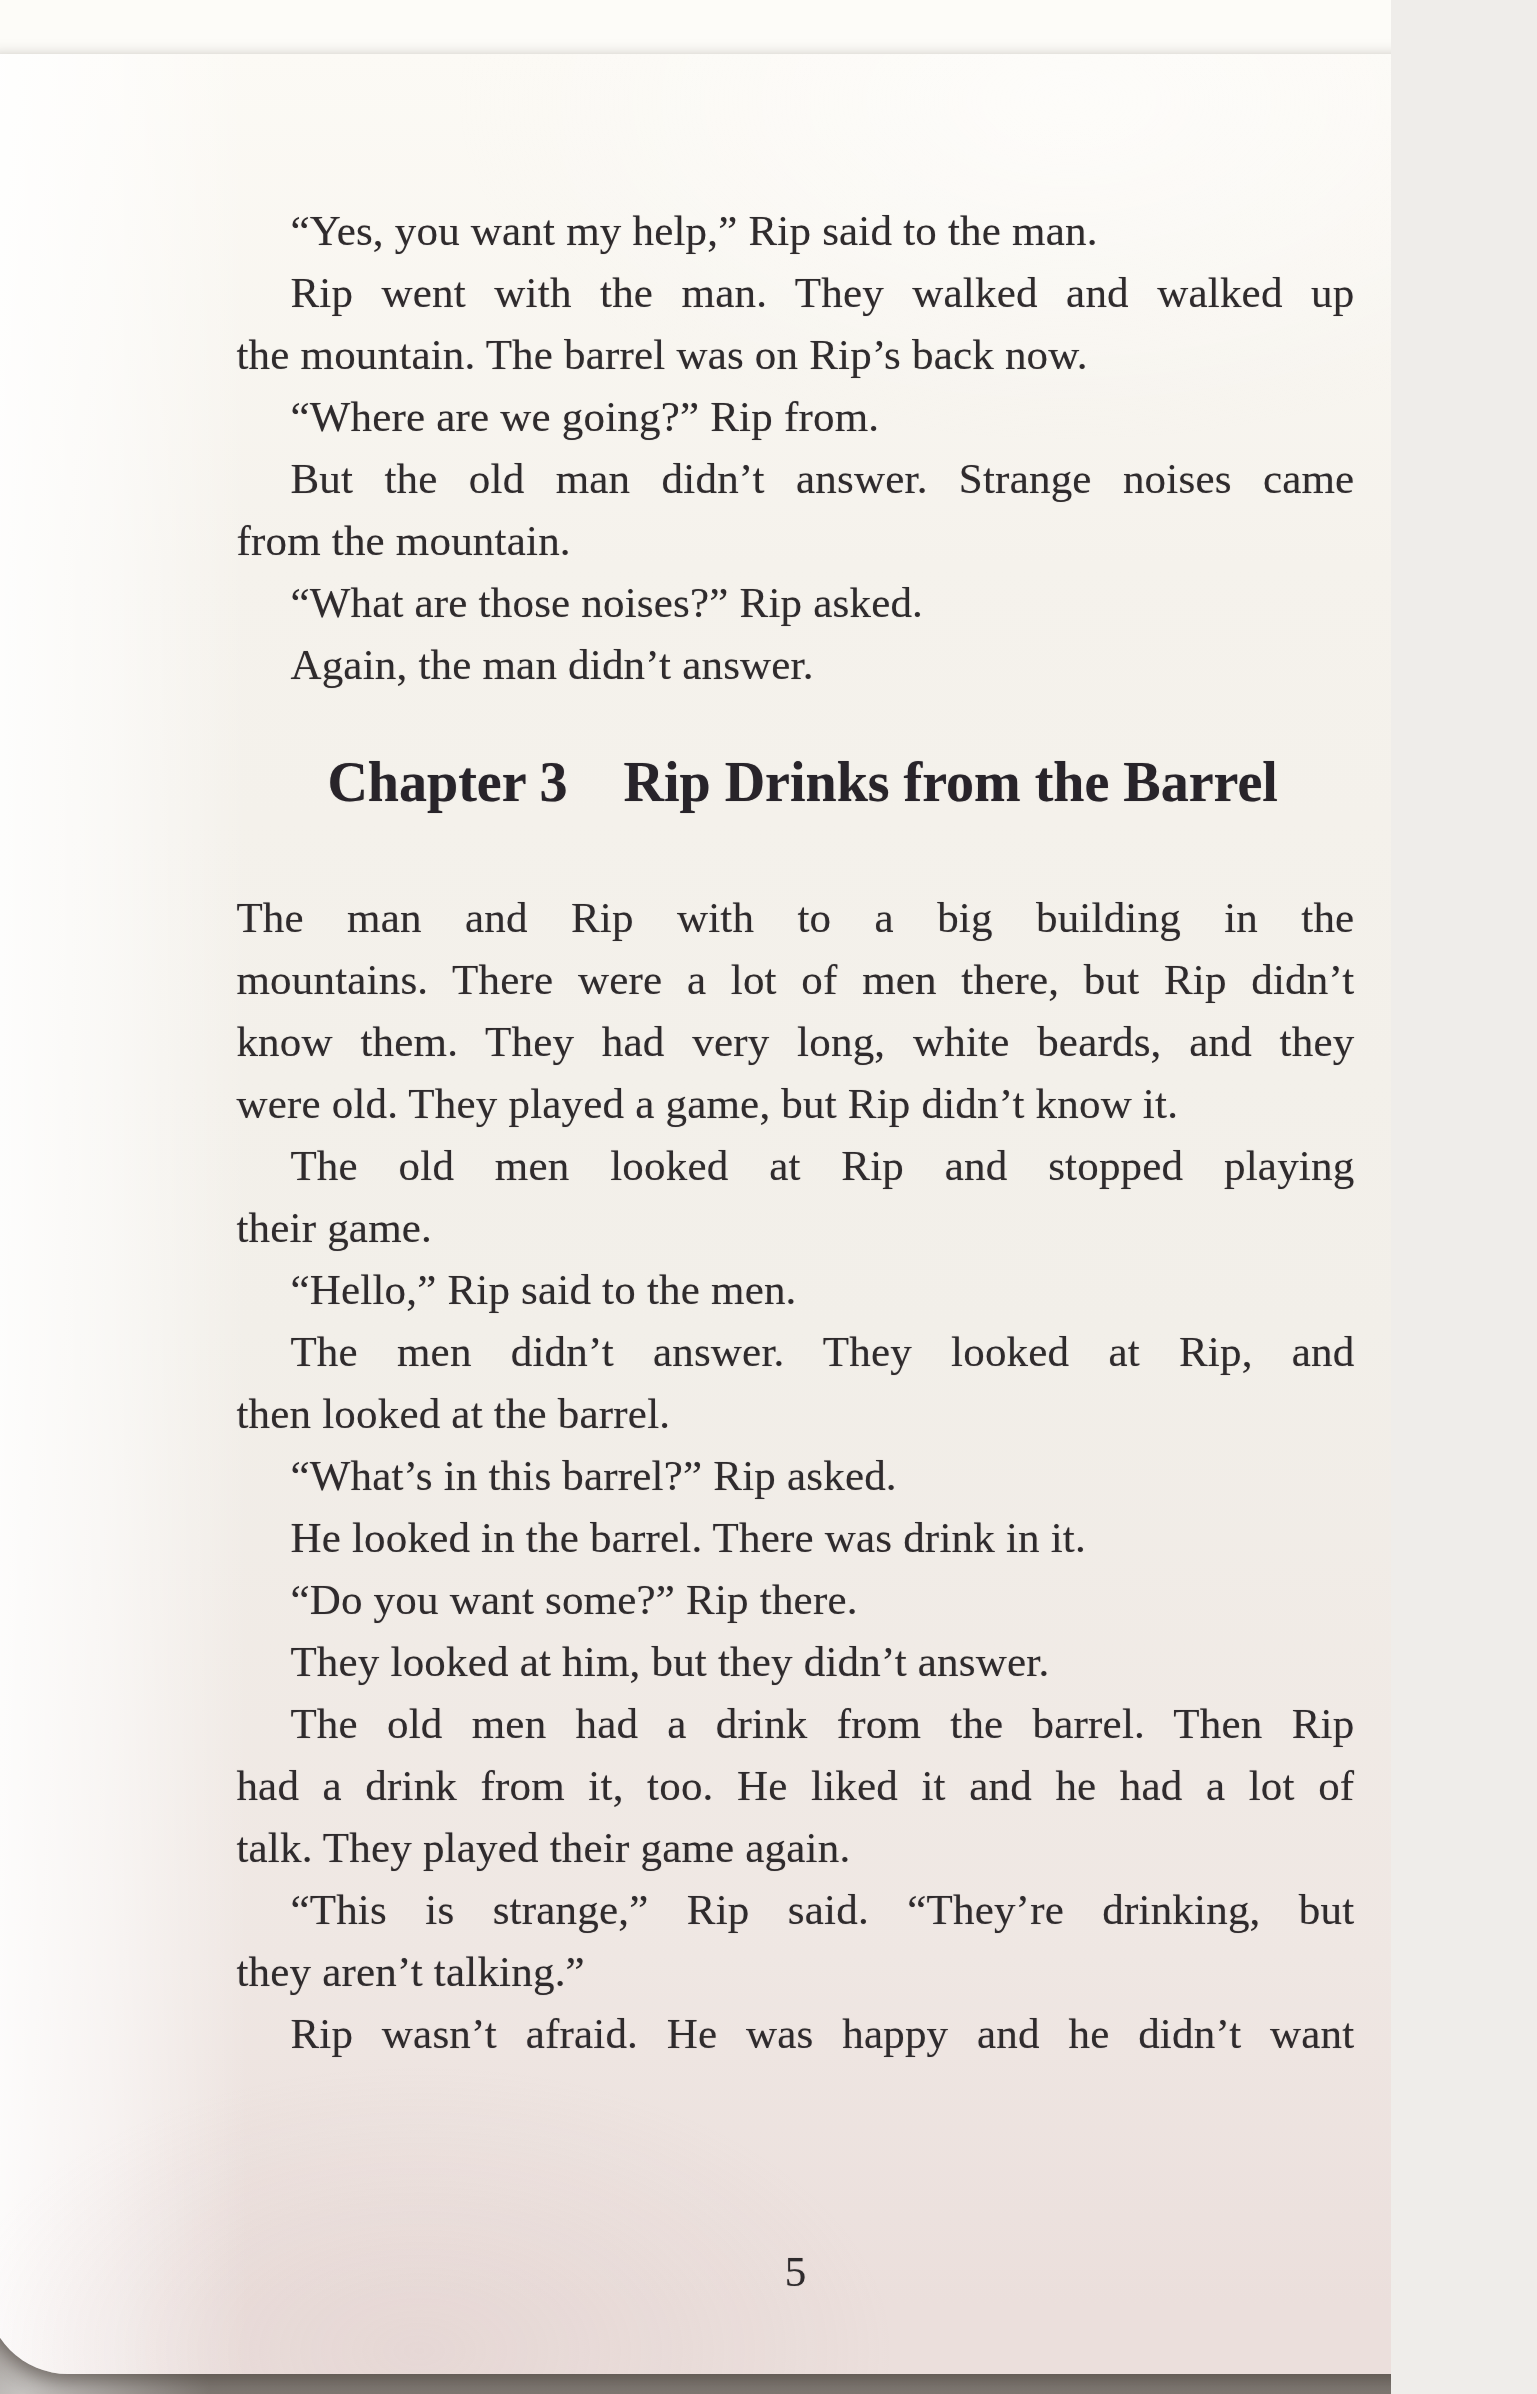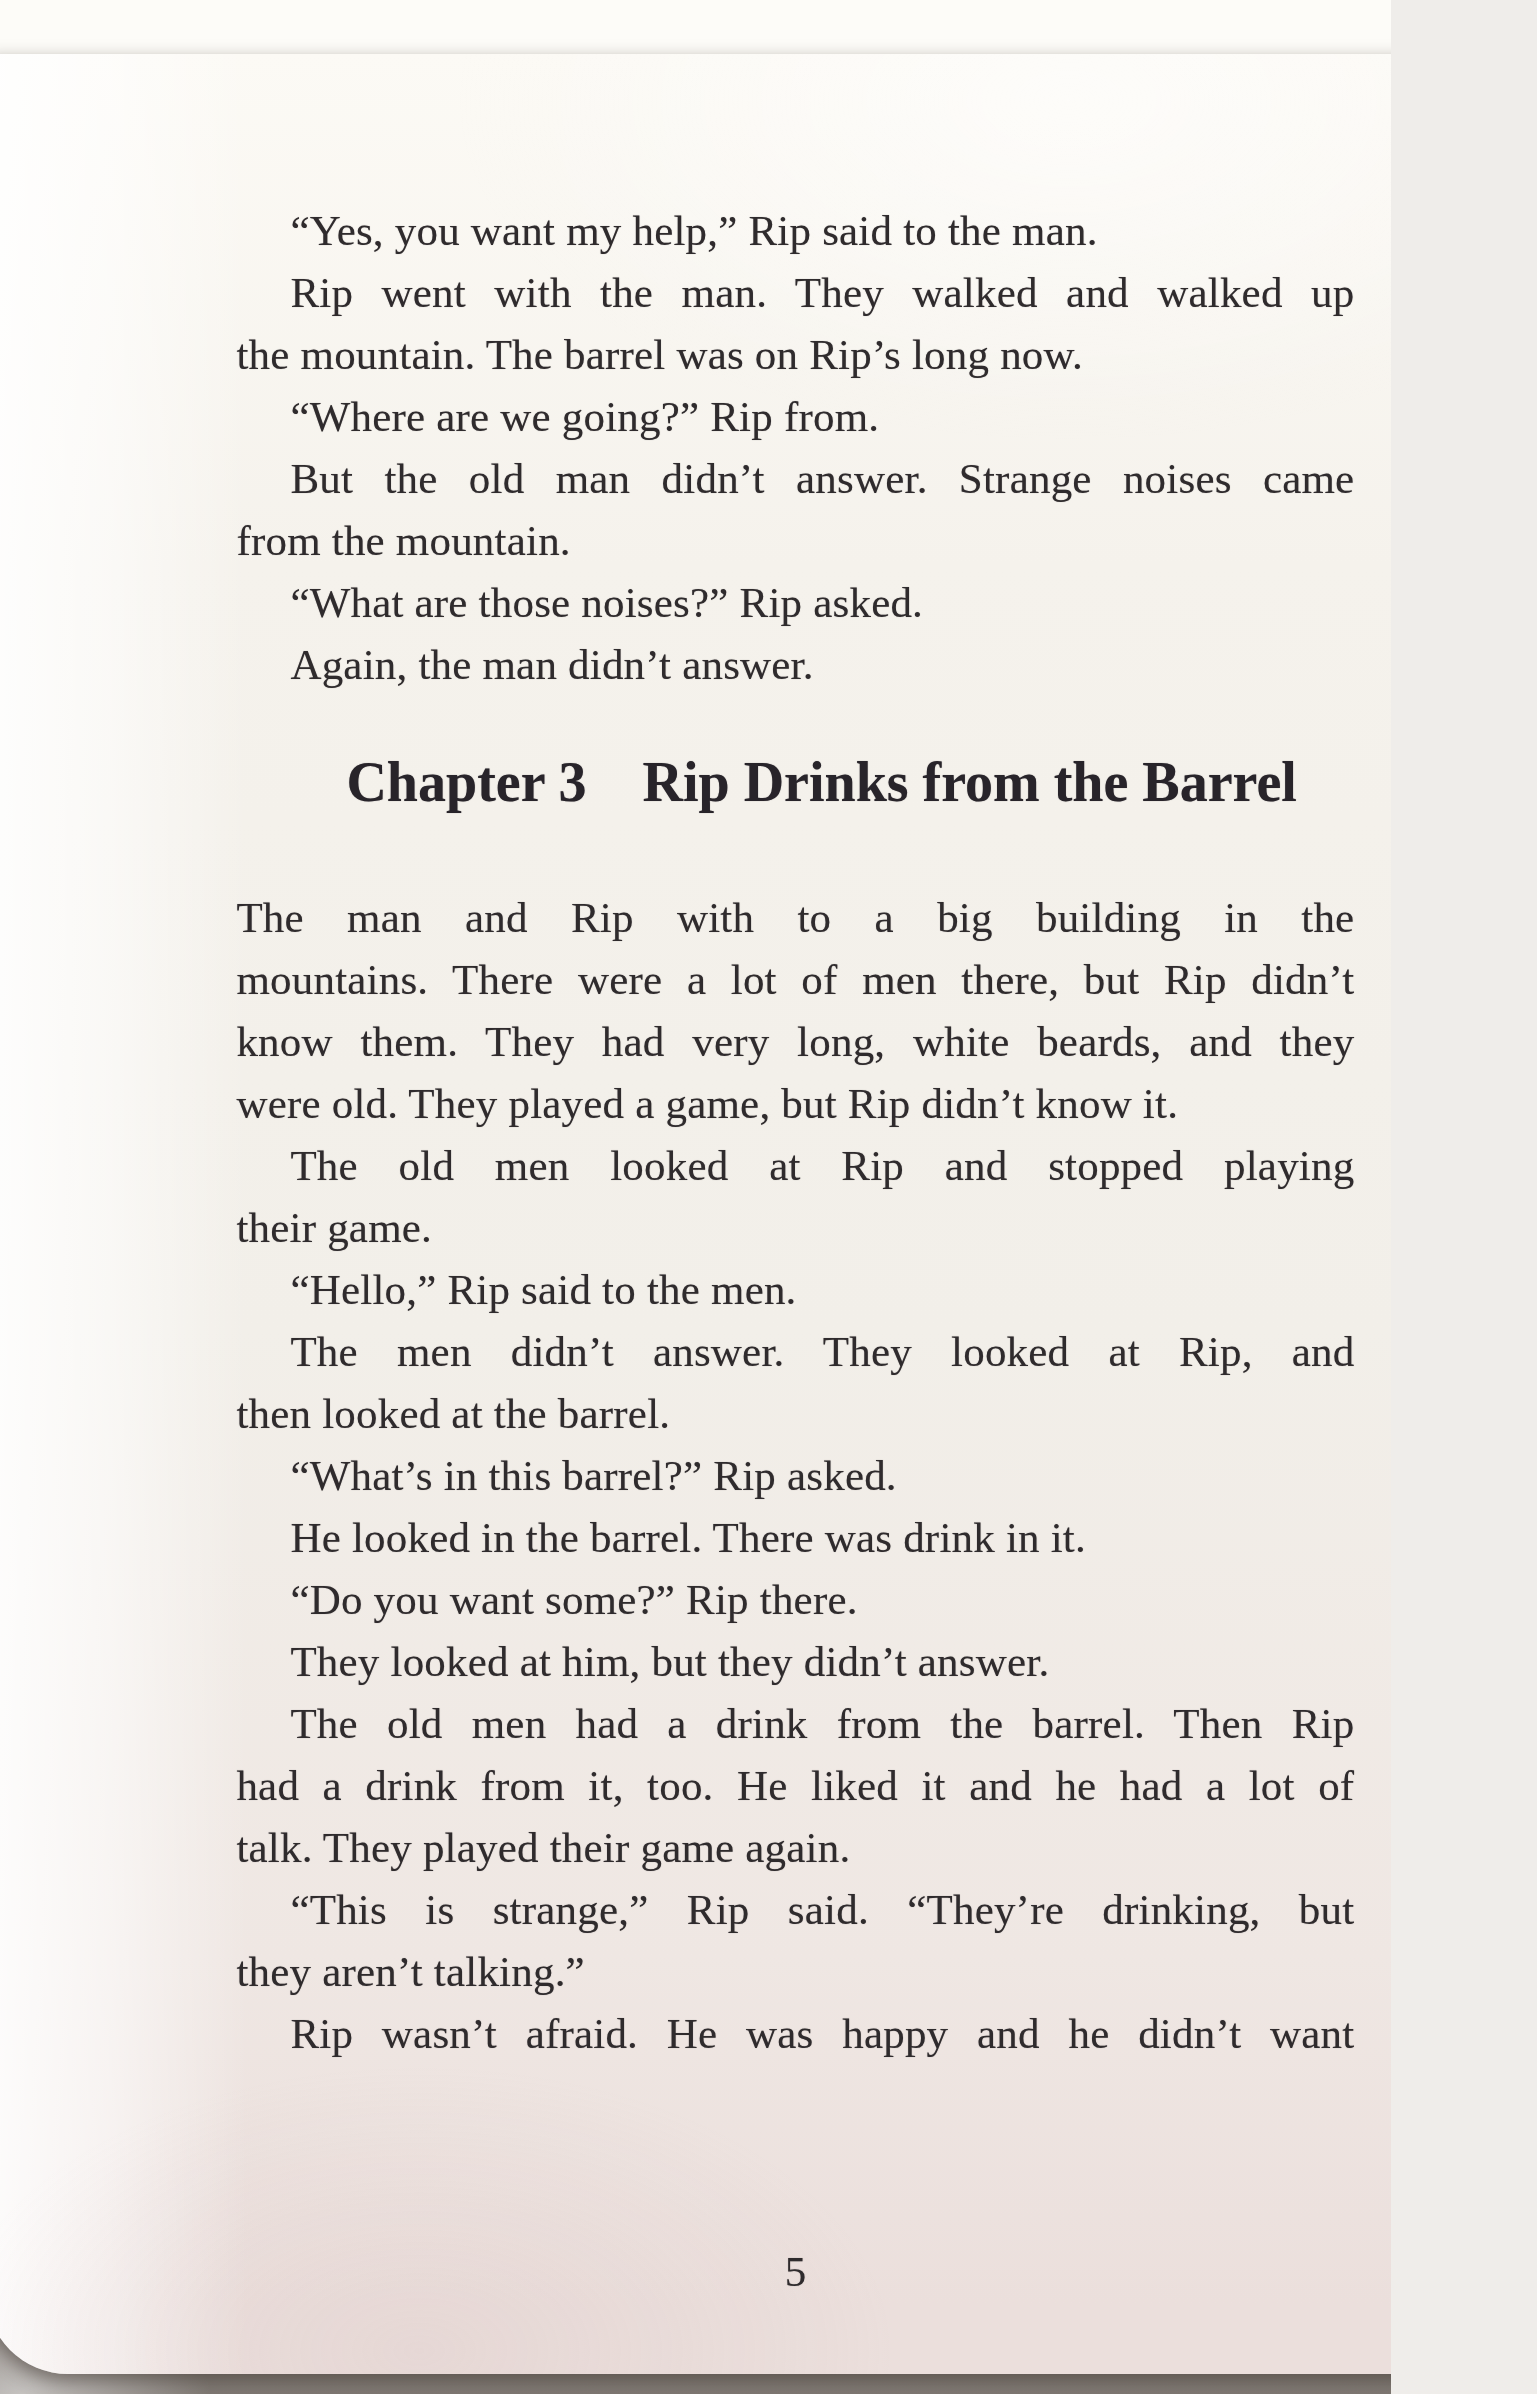--- a/index.html
+++ b/index.html
@@ -42,21 +42,21 @@
     display:block;
     font-size:43px;line-height:62px;
     letter-spacing:0.2px;
     text-shadow:0 0 1px rgba(47,43,45,.4);
   }
   .j{text-align:justify;text-align-last:justify;}
   .ind{padding-left:54px;}
   .s1{position:absolute;top:146px;left:0;right:0;}
   .s2{position:absolute;top:833px;left:0;right:0;}
   .heading{
-    position:absolute;top:691px;left:110px;margin:0;
+    position:absolute;top:691px;left:91px;margin:0;
     font-size:56px;line-height:74px;font-weight:bold;color:#28242a;
     text-shadow:0 0 1px rgba(40,36,42,.45);
     white-space:nowrap;
   }
   .heading .chapter-label{margin-right:56px;}
   .pagenum{
     position:absolute;top:2187px;left:0;width:100%;
     text-align:center;font-size:43px;line-height:62px;color:#2f2b2d;
     text-shadow:0 0 1px rgba(47,43,45,.4);
   }
@@ -69,21 +69,21 @@
   <div class="desk-highlight"></div>
 
   <div class="page">
     <div class="page-lighting"></div>
 
     <div class="textcol">
 
       <div class="s1">
         <span class="line ind">“Yes, you want my help,” Rip said to the man.</span>
         <span class="line ind j">Rip went with the man. They walked and walked up</span>
-        <span class="line">the mountain. The barrel was on Rip’s long now.</span>
+        <span class="line">the mountain. The barrel was on Rip’s back now.</span>
         <span class="line ind">“Where are we going?” Rip from.</span>
         <span class="line ind j">But the old man didn’t answer. Strange noises came</span>
         <span class="line">from the mountain.</span>
         <span class="line ind">“What are those noises?” Rip asked.</span>
         <span class="line ind">Again, the man didn’t answer.</span>
       </div>
 
       <h2 class="heading">
         <span class="chapter-label">Chapter 3</span><span class="chapter-title">Rip Drinks from the Barrel</span>
       </h2>

